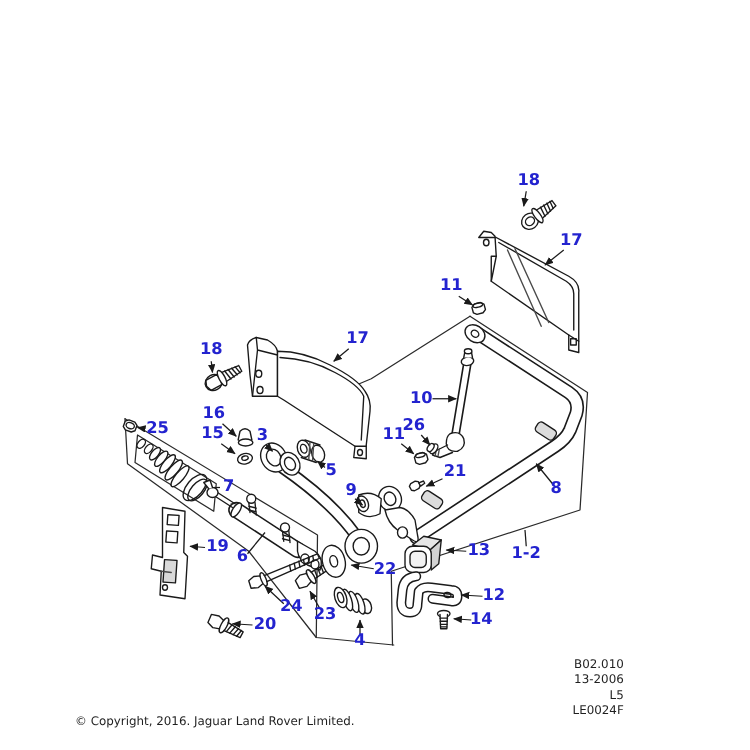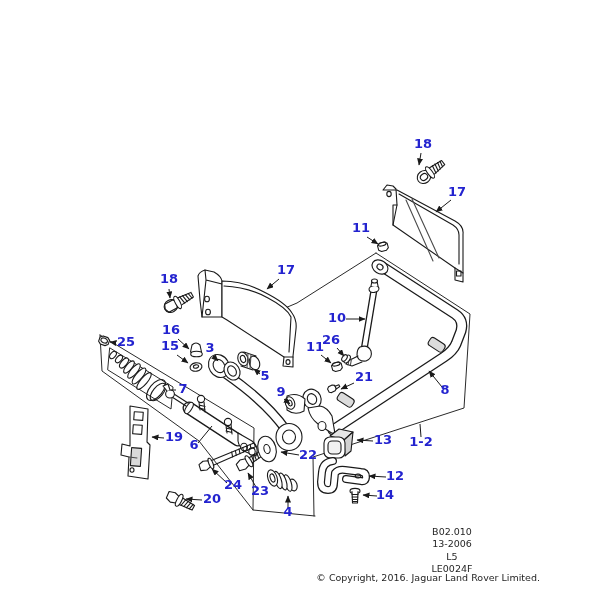--- a/index.html
+++ b/index.html
@@ -1,22 +1,22 @@
 <!DOCTYPE html>
 <html><head>
 <meta charset="utf-8">
 <style>
   html,body{margin:0;padding:0;background:#ffffff;}
   #stage{position:relative;width:600px;height:600px;background:#ffffff;overflow:hidden;
          font-family:"DejaVu Sans","Liberation Sans",sans-serif;}
   #art{position:absolute;left:0;top:0;}
   .callout{font:bold 13px "DejaVu Sans","Liberation Sans",sans-serif;}
-  .footer-copy{position:absolute;left:60px;top:572px;width:480px;text-align:right;
+  .footer-copy{position:absolute;left:60px;top:572px;width:480px;text-align:left;
                font-size:9.5px;color:#1f1f1f;}
-  .plate{position:absolute;left:405px;top:526px;width:94px;text-align:center;
+  .plate{position:absolute;left:405px;top:526px;width:94px;text-align:right;
          font-size:9.5px;line-height:12.4px;color:#1f1f1f;}
 </style>
 </head>
 <body>
 
 <div id="stage">
 
 <svg id="art" width="600" height="600" viewBox="0 0 600 600" fill="none" stroke="#1a1a1a" stroke-width="1.1" stroke-linecap="round" stroke-linejoin="round">
 
   <defs>

